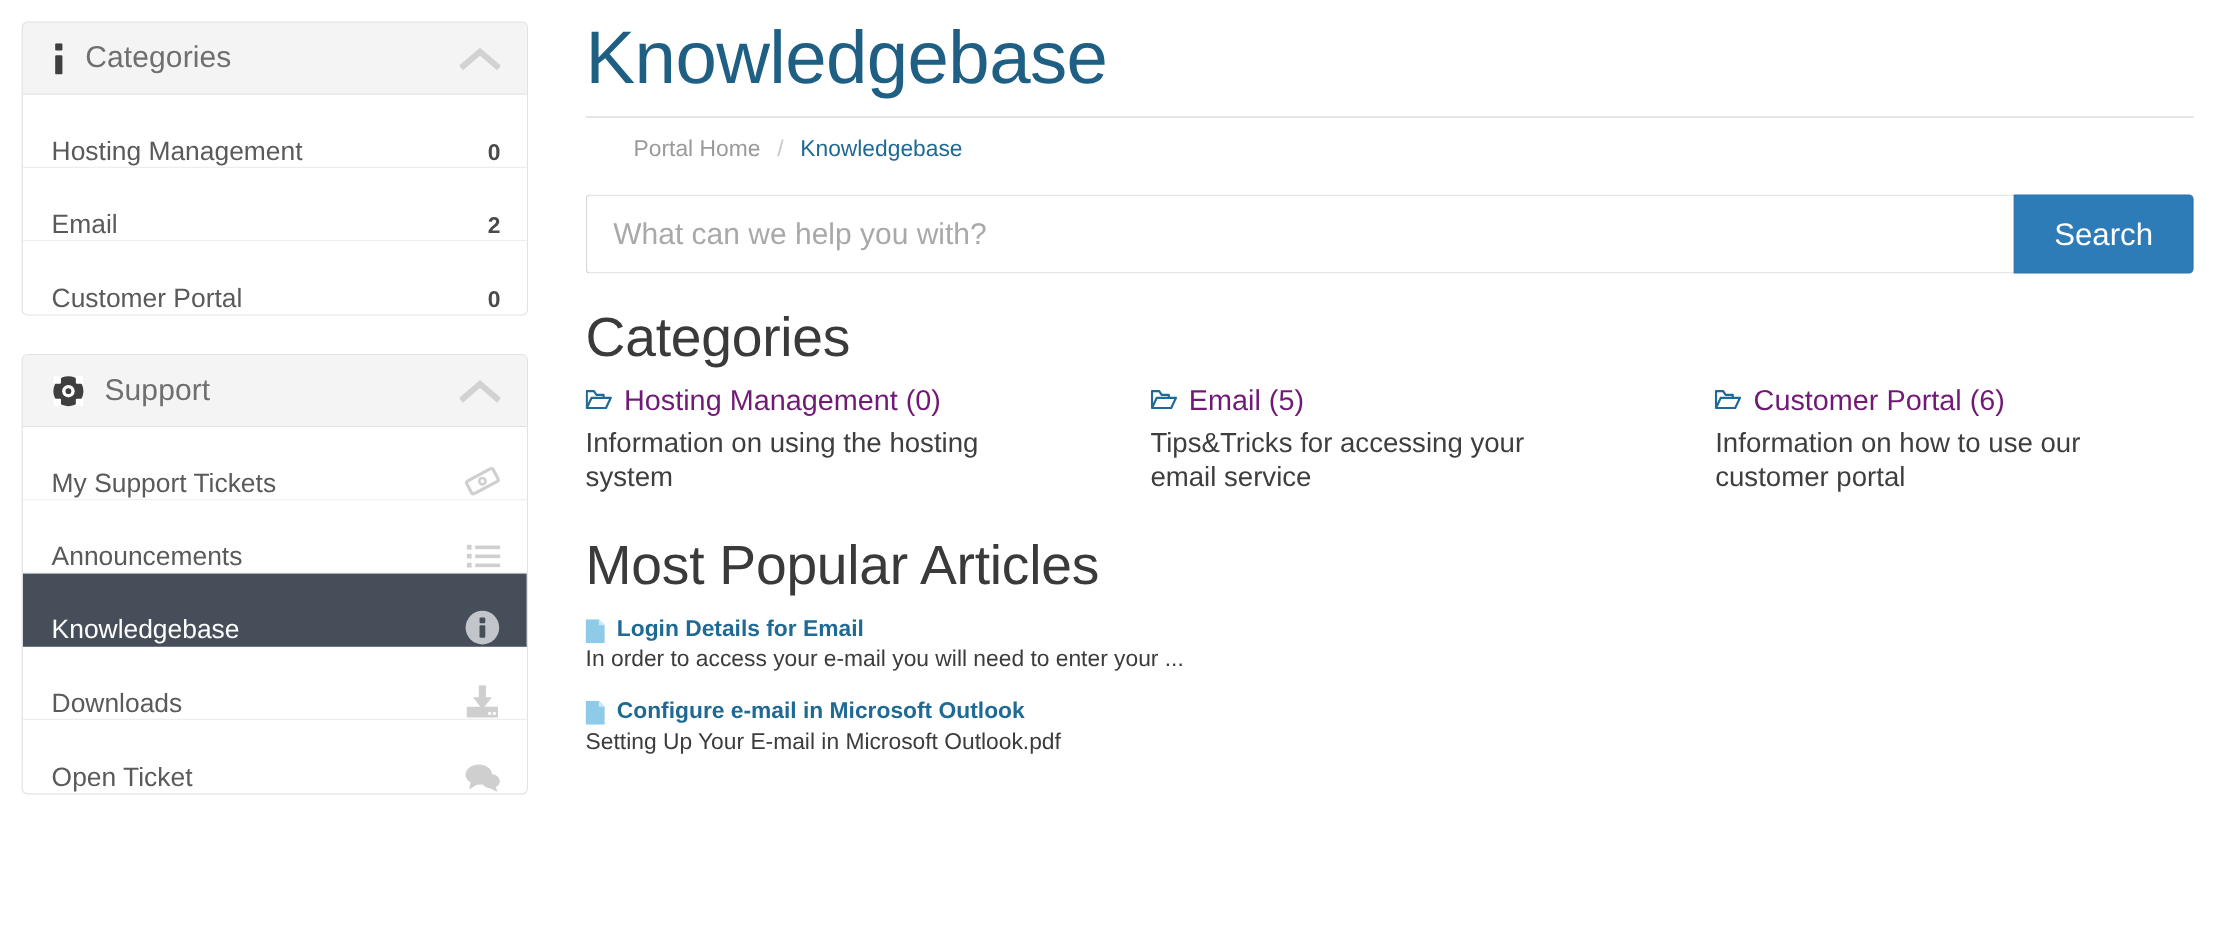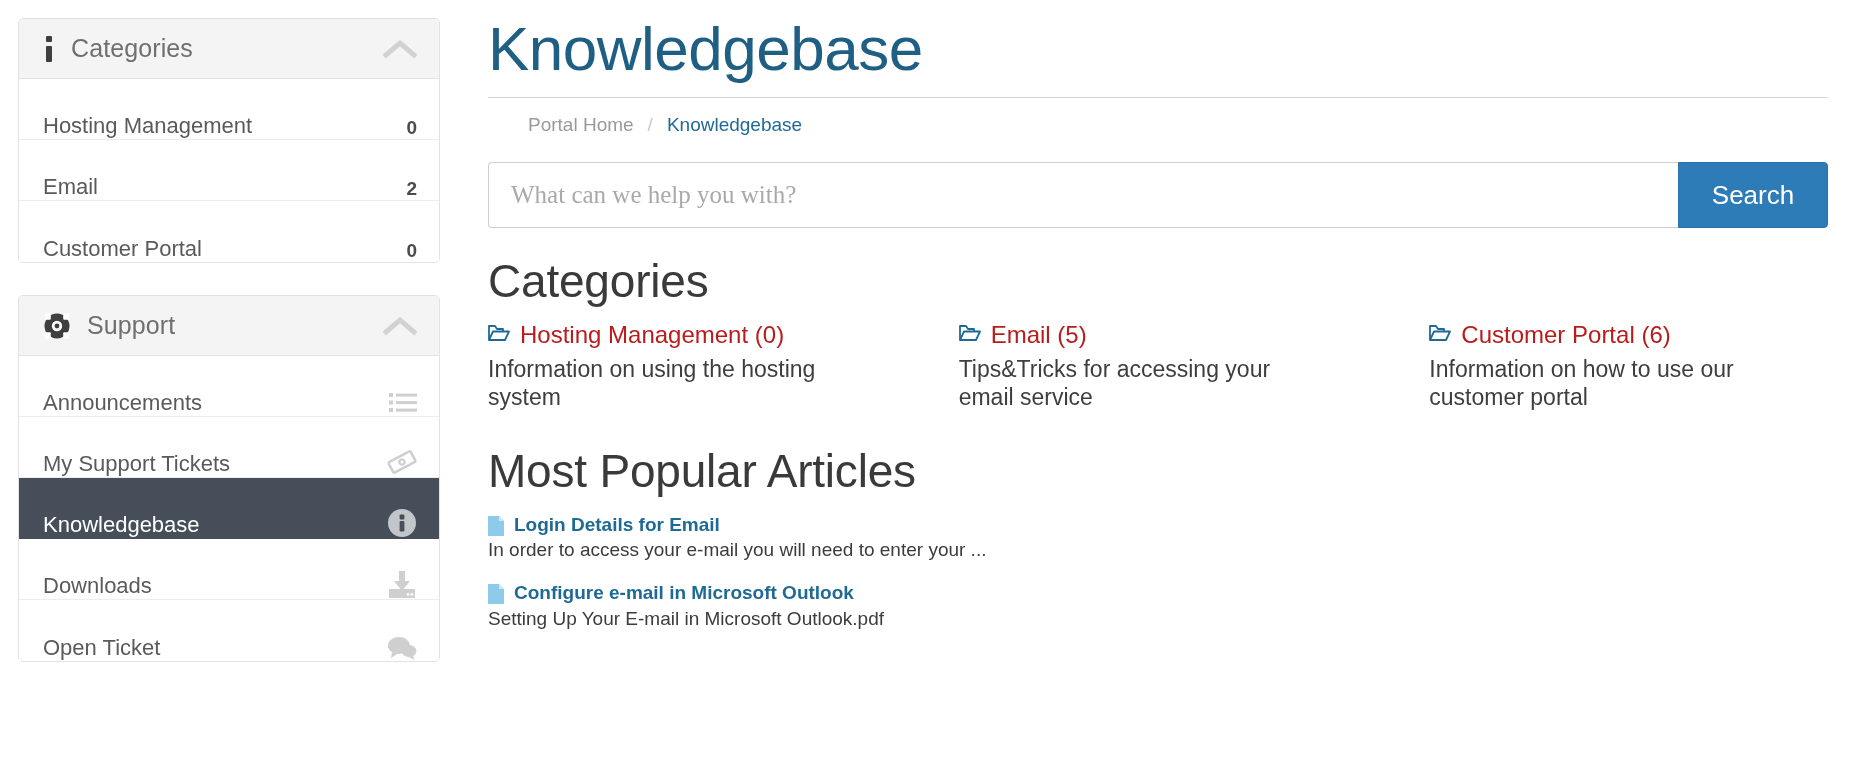--- a/index.html
+++ b/index.html
@@ -136,21 +136,21 @@
     margin-bottom: 26px;
   }
   .search-input {
     flex: 1 1 auto;
     border: 1px solid #cfcfcf;
     border-right: none;
     border-radius: 4px 0 0 4px;
     font-size: 25px;
     color: #ec4899;
     padding: 0 22px;
-    font-family: Liberation Serif, serif;
+    font-family: Liberation Sans, sans-serif;
     background: #ffffff;
     outline: none;
     min-width: 0;
   }
   .search-input::placeholder { color: #a9a9a9; }
   .search-btn {
     flex: 0 0 auto;
     width: 150px;
     background: #2d7cb8;
     border: 1px solid #2a72aa;
@@ -178,21 +178,21 @@
     grid-template-columns: repeat(3, 1fr);
     column-gap: 72px;
     row-gap: 0;
   }
   .cat-item { padding-right: 20px; }
   .cat-link {
     display: flex;
     align-items: flex-start;
     gap: 10px;
     font-size: 24px;
-    color: #b91c1c;
+    color: #701a75;
     text-decoration: none;
     margin-bottom: 5px;
     line-height: 1.25;
   }
   .cat-link .folder-icon { flex: 0 0 auto; margin-top: 4px; }
   .cat-desc {
     font-size: 23px;
     color: #3e3e3e;
     line-height: 1.22;
     max-width: 345px;
@@ -270,47 +270,47 @@
         </span>
         <span class="panel-head-title">Support</span>
         <span class="chevron">
           <svg width="34" height="22" viewBox="0 0 34 22">
             <path d="M3 17 L17 5 L31 17" stroke="#d2d2d2" stroke-width="5" fill="none" stroke-linecap="square"></path>
           </svg>
         </span>
       </div>
 
       <div class="panel-row">
+        <span class="label">My Support Tickets</span>
+        <span class="row-icon">
+          <svg width="30" height="30" viewBox="0 0 30 30">
+            <g transform="rotate(-28 15 15)">
+              <rect x="2.5" y="9" width="25" height="12" rx="2" fill="none" stroke="currentColor" stroke-width="2.6"></rect>
+              <circle cx="15" cy="15" r="2.6" fill="none" stroke="currentColor" stroke-width="2.2"></circle>
+            </g>
+          </svg>
+        </span>
+      </div>
+
+      <div class="panel-row">
         <span class="label">Announcements</span>
         <span class="row-icon">
           <svg width="28" height="24" viewBox="0 0 28 24">
             <g fill="currentColor">
               <rect x="0" y="1" width="4" height="4"></rect>
                 <rect x="7" y="1.6" width="21" height="3"></rect>
               <rect x="0" y="8.5" width="4" height="4"></rect>
                 <rect x="7" y="9.1" width="21" height="3"></rect>
               <rect x="0" y="16" width="4" height="4"></rect>
                 <rect x="7" y="16.6" width="21" height="3"></rect>
             </g>
           </svg>
         </span>
       </div>
 
-      <div class="panel-row">
-        <span class="label">My Support Tickets</span>
-        <span class="row-icon">
-          <svg width="30" height="30" viewBox="0 0 30 30">
-            <g transform="rotate(-28 15 15)">
-              <rect x="2.5" y="9" width="25" height="12" rx="2" fill="none" stroke="currentColor" stroke-width="2.6"></rect>
-              <circle cx="15" cy="15" r="2.6" fill="none" stroke="currentColor" stroke-width="2.2"></circle>
-            </g>
-          </svg>
-        </span>
-      </div>
-
       <div class="panel-row active">
         <span class="label">Knowledgebase</span>
         <span class="row-icon">
           <svg width="30" height="30" viewBox="0 0 30 30">
             <circle cx="15" cy="15" r="14" fill="currentColor"></circle>
             <rect x="12.6" y="6.6" width="4.8" height="4.8" rx="1" fill="#464f59"></rect>
             <rect x="12.6" y="13" width="4.8" height="10.4" rx="1" fill="#464f59"></rect>
           </svg>
         </span>
       </div>

